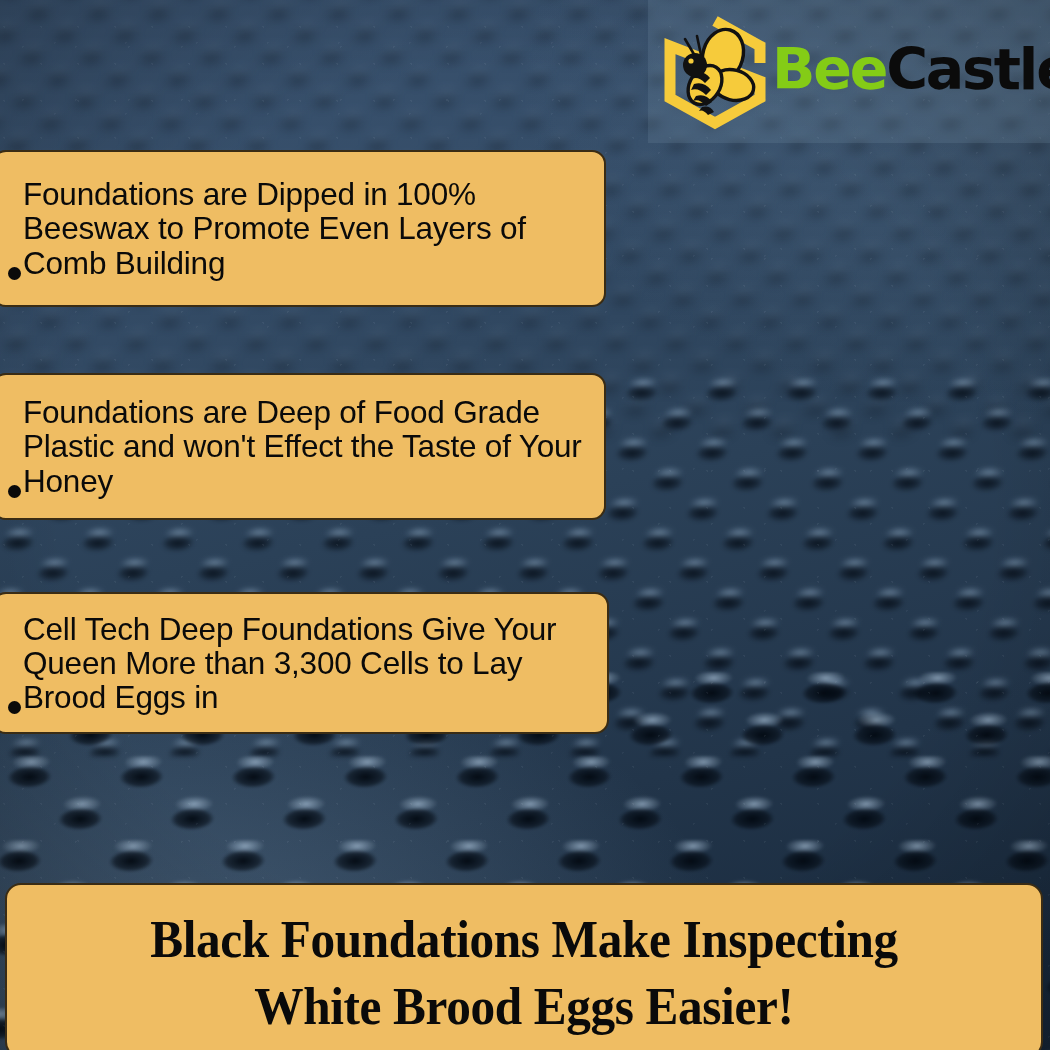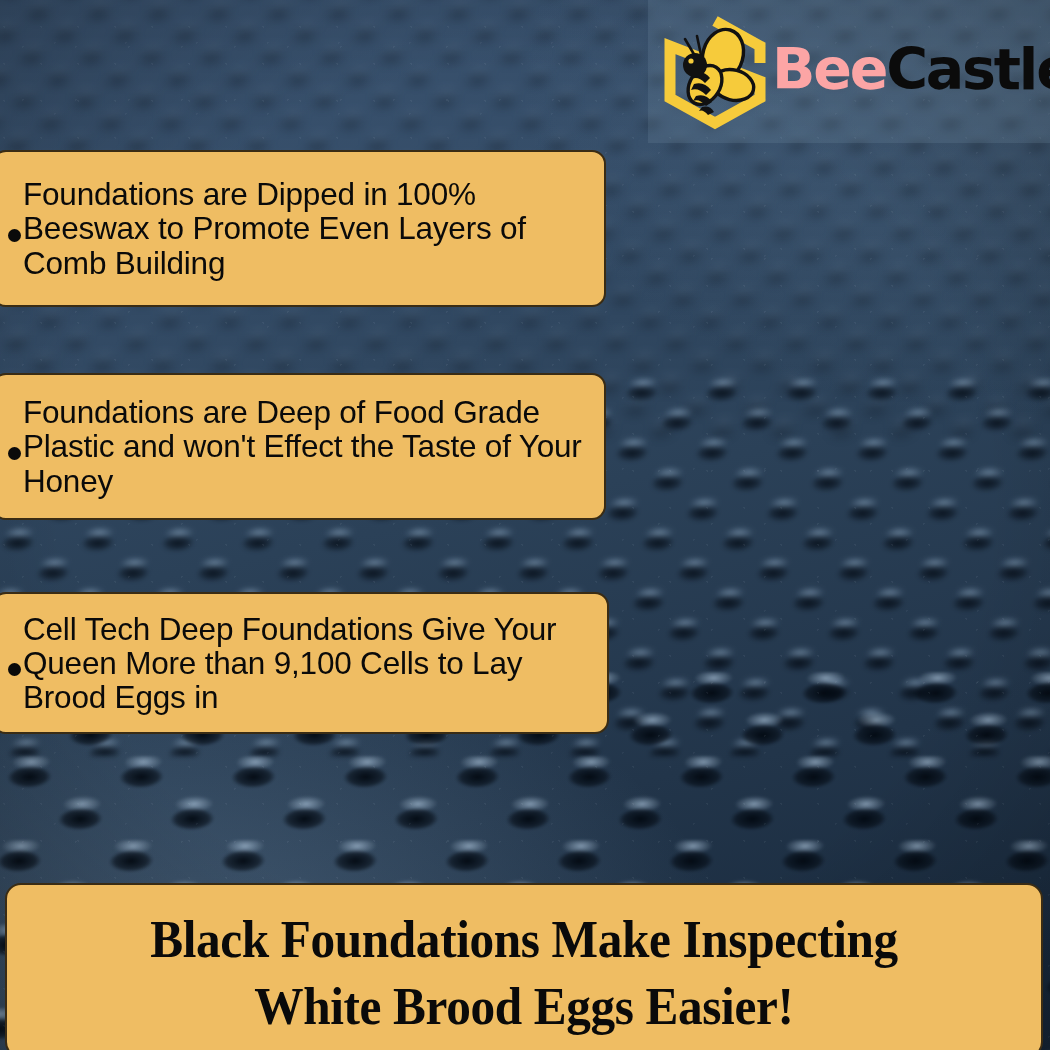--- a/index.html
+++ b/index.html
@@ -103,41 +103,41 @@
   .logo-word {
     font-family: "DejaVu Sans", sans-serif;
     font-weight: bold;
     font-size: 57px;
     letter-spacing: -2.2px;
     line-height: 1;
     white-space: nowrap;
     margin-left: -4px;
     margin-top: -4px;
   }
-  .logo-word .bee    { color: #fca5a5; }
+  .logo-word .bee    { color: #84cc16; }
   .logo-word .castle { color: #0B0B0B; }
 
   
   .card {
     position: absolute;
     background: #EFBD63;
     border: 2px solid #3a2c14;
     border-radius: 14px;
     box-sizing: border-box;
     display: flex;
     align-items: center;
     padding: 6px 10px 6px 14px;
   }
   .card-1 { left: -8px; top: 150px;  width: 614px; height: 157px; }
   .card-2 { left: -8px; top: 373px;  width: 614px; height: 147px; }
   .card-3 { left: -8px; top: 592px;  width: 617px; height: 142px; }
 
   .bullet-row {
     display: flex;
-    align-items: center;
+    align-items: flex-end;
     width: 100%;
   }
   .bullet-dot {
     flex: 0 0 auto;
     width: 13px;
     height: 13px;
     border-radius: 50%;
     background: #0a0a0a;
     margin-top: 14px;
     margin-right: 2px;
@@ -227,21 +227,21 @@
   <div class="card card-2">
     <div class="bullet-row">
       <span class="bullet-dot"></span>
       <span class="card-text">Foundations are Deep of Food Grade Plastic and won't Effect the Taste of Your Honey</span>
     </div>
   </div>
 
   <div class="card card-3">
     <div class="bullet-row">
       <span class="bullet-dot"></span>
-      <span class="card-text">Cell Tech Deep Foundations Give Your Queen More than 9,100 Cells to Lay Brood Eggs in</span>
+      <span class="card-text">Cell Tech Deep Foundations Give Your Queen More than 3,300 Cells to Lay Brood Eggs in</span>
     </div>
   </div>
 
   <div class="banner">
     <div class="banner-line">Black Foundations Make Inspecting</div>
     <div class="banner-line">White Brood Eggs Easier!</div>
   </div>
 
 </div>
 

